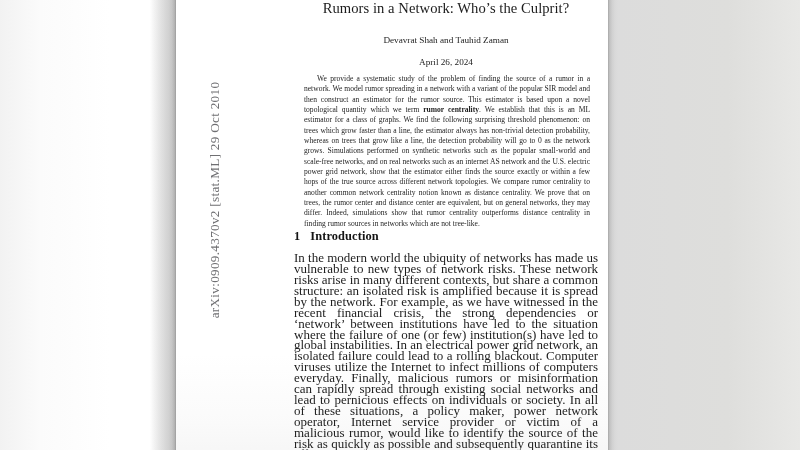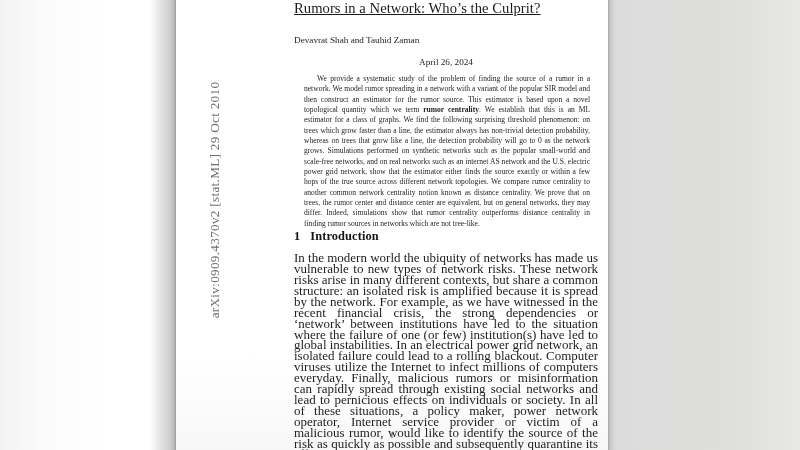--- a/index.html
+++ b/index.html
@@ -92,29 +92,29 @@
   
   #content {
     position: absolute;
     left: 118px;
     top: 0;
     width: 304px;
     height: 100%;
   }
 
   .title {
-    text-align: left;
+    text-align: center;
     font-size: 14.6px;
     line-height: 17px;
     color: #1b1b1b;
     margin-top: 6px;
     letter-spacing: 0.05px;
-    text-decoration: underline;
   }
   .authors {
+    text-align: center;
     font-size: 9.2px;
     line-height: 12px;
     color: #232323;
     margin-top: 17px;
   }
   .date {
     text-align: center;
     font-size: 9.2px;
     line-height: 12px;
     color: #232323;

